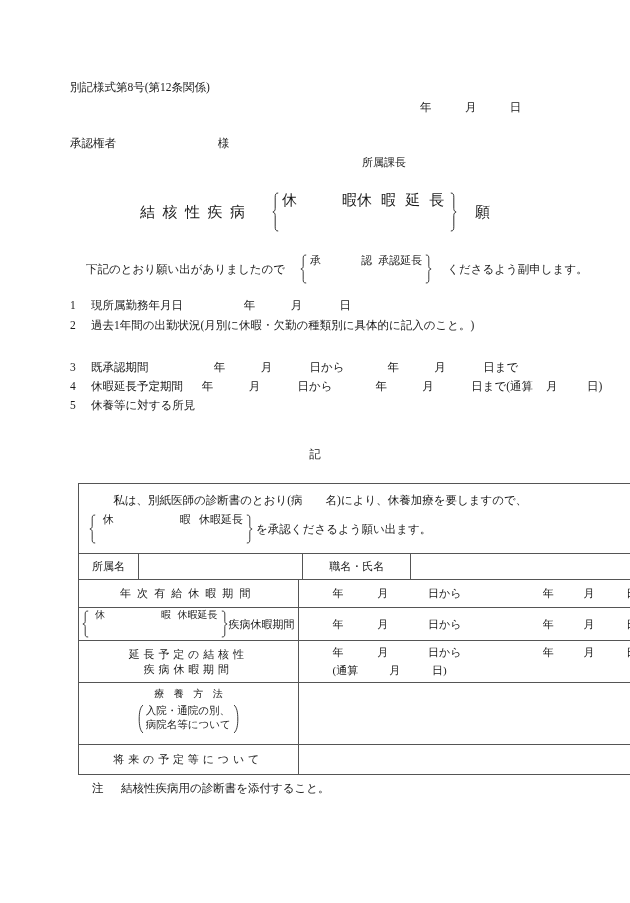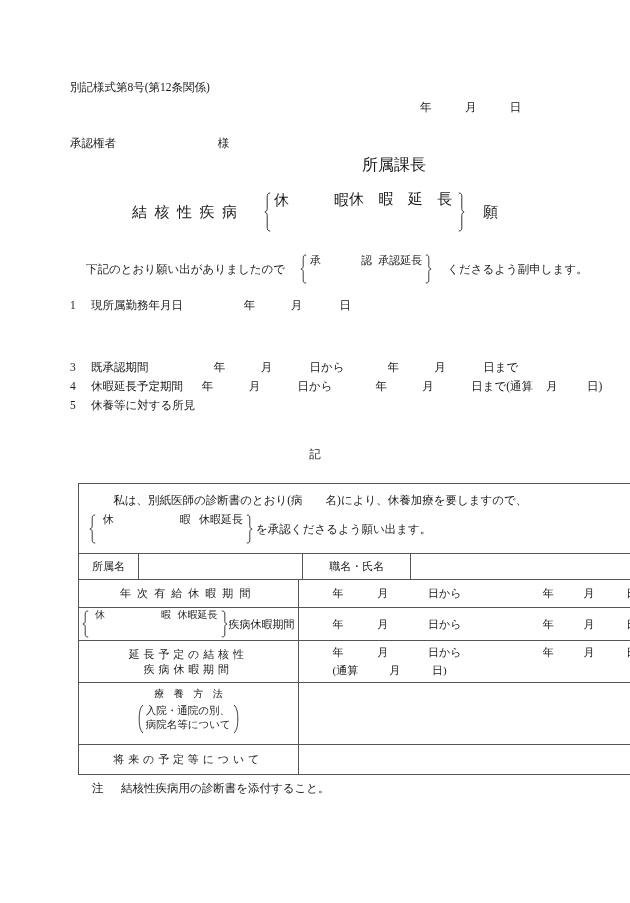--- a/index.html
+++ b/index.html
@@ -39,21 +39,21 @@
   #date-line .seg:last-child { width: auto; }
 
   #approver-line {
     left: 70px; top: 136px;
     font-size: 11.5px;
   }
   #approver-line .gap { display: inline-block; width: 96px; }
 
   #dept-head {
     left: 362px; top: 155px;
-    font-size: 16px;
+    font-size: 11px;
   }
 
   
   #doc-title {
     left: 0; right: 0; top: 192px;
     text-align: center;
     font-size: 15px;
   }
   #doc-title .title-row {
     display: inline-flex;
@@ -84,21 +84,21 @@
     flex-direction: row;
     justify-content: center;
     text-align: center;
     padding: 0 3px;
   }
   .brace-group .stack > div { white-space: nowrap; }
 
   #doc-title .brace-group { font-size: 15px; }
   #doc-title .stack > div { padding: 1px 0; }
   #doc-title .r1 { letter-spacing: 0; }
-  #doc-title .r2 { letter-spacing: 0.18em; padding-left: 0.18em; font-family: Liberation Mono, monospace; }
+  #doc-title .r2 { letter-spacing: 0.18em; padding-left: 0.18em; }
 
   
   #sub-statement {
     left: 86px; top: 254px;
     font-size: 11.5px;
     display: flex;
     align-items: center;
     gap: 15px;
   }
   #sub-statement .brace-group { font-size: 11px; }
@@ -293,20 +293,24 @@
   </div>
 
   <div class="abs num-item nowrap range" id="item-1">
     <span class="no">1</span>
     <span class="lbl-w" style="width:150px">現所属勤務年月日</span>
     <span class="y">年</span>
     <span class="m">月</span>
     <span>日</span>
   </div>
 
+  <div class="abs num-item nowrap" id="item-2">
+    <span class="no">2</span>
+    <span>過去1年間の出勤状況(月別に休暇・欠勤の種類別に具体的に記入のこと。)</span>
+  </div>
 
   <div class="abs num-item nowrap range" id="item-3">
     <span class="no">3</span>
     <span class="lbl-w" style="width:120px">既承認期間</span>
     <span class="y">年</span>
     <span class="m">月</span>
     <span style="display:inline-block;width:75px">日から</span>
     <span class="y">年</span>
     <span class="m">月</span>
     <span>日まで</span>

